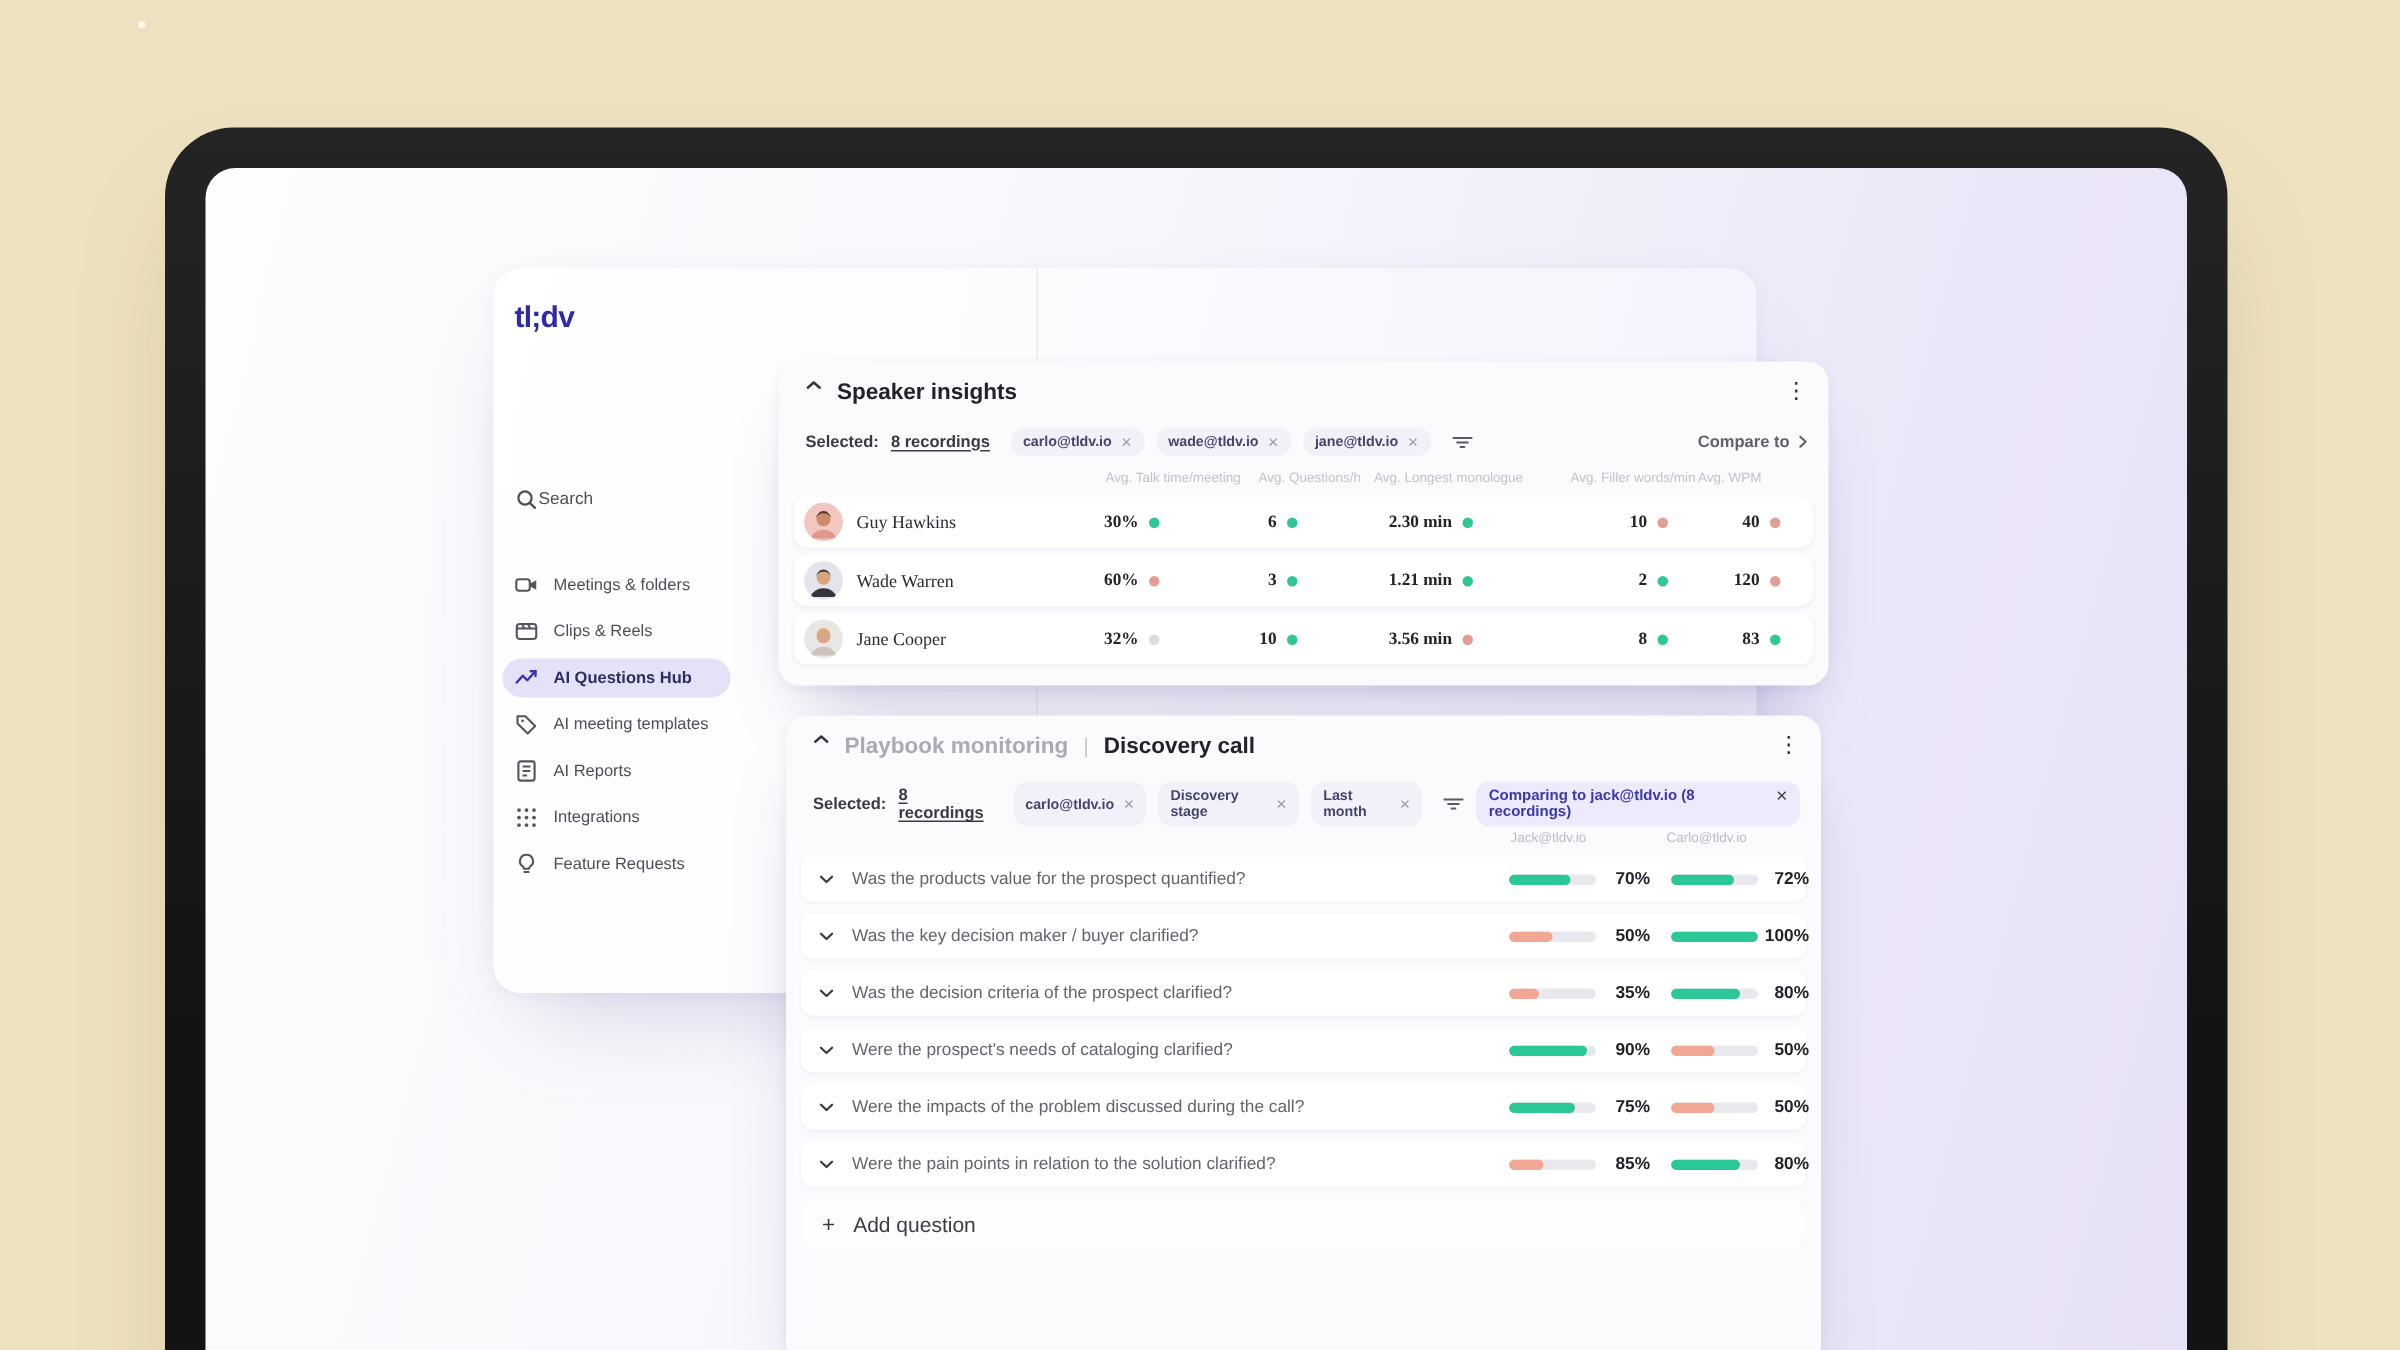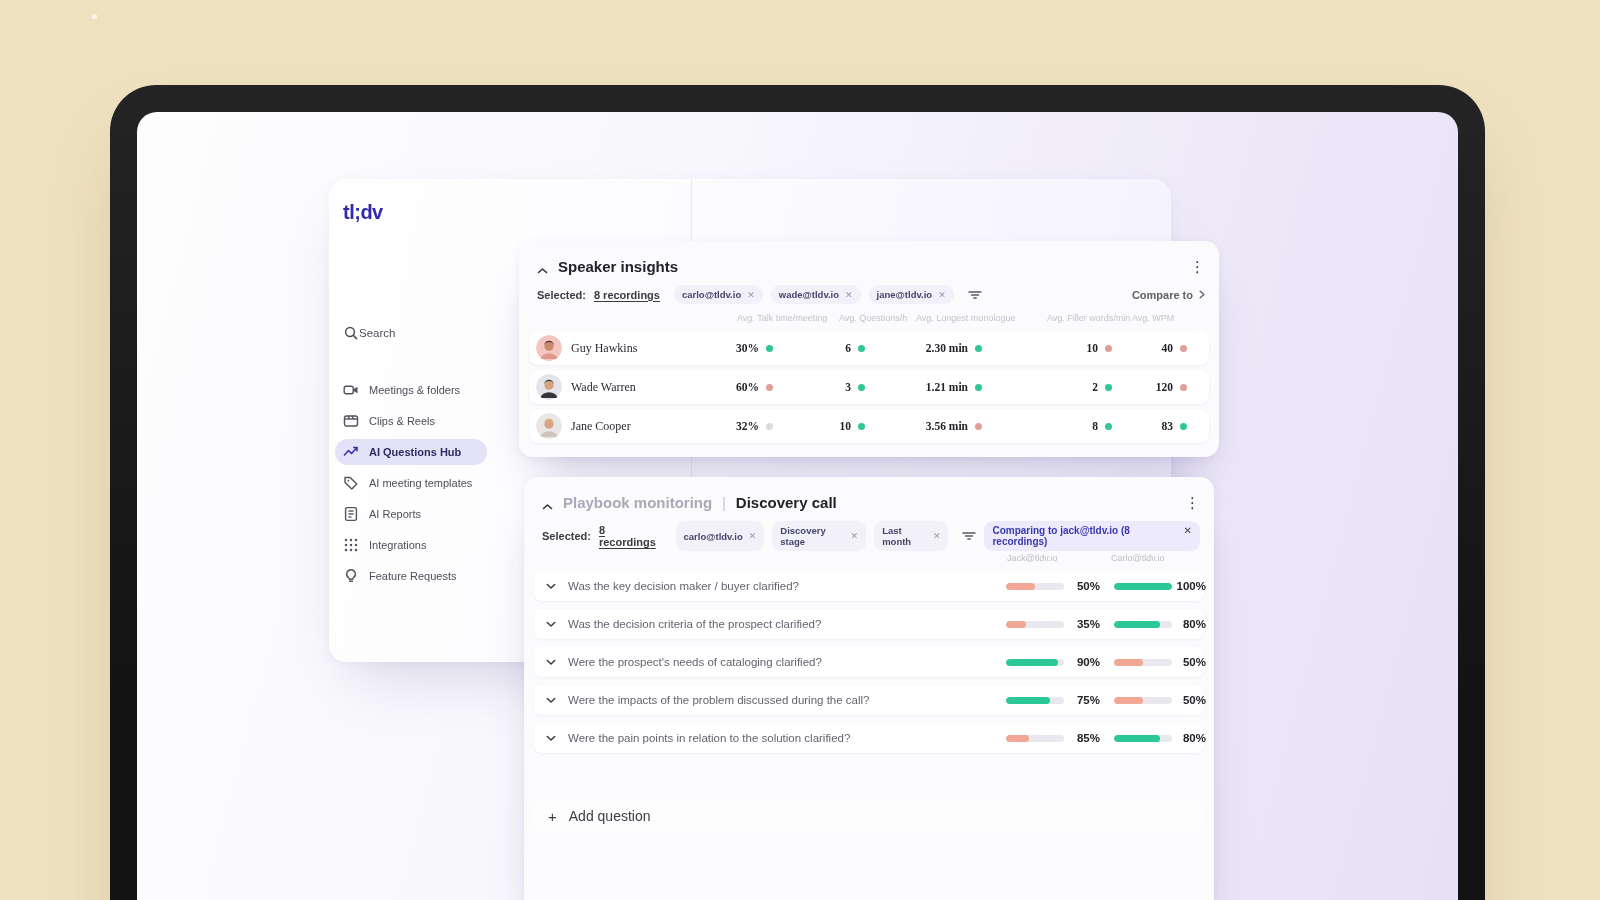--- a/index.html
+++ b/index.html
@@ -36,21 +36,21 @@
 
   .page-title{position:absolute;left:382px;top:90px;font-size:17px;font-weight:600;color:#1f1f28;}
 
   
   .panel{position:absolute;border-radius:14px;background:#fbfafd;
     box-shadow:0 28px 46px -20px rgba(85,75,150,0.35), 0 2px 8px rgba(95,88,150,0.07);}
   .panel.speaker{left:382px;top:129px;width:700px;height:216px;}
   .panel.playbook{left:387px;top:365px;width:690px;height:434px;}
 
   .panel-head{position:absolute;left:18px;right:14px;top:12px;height:22px;
-    display:flex;align-items:flex-end;gap:10px;}
+    display:flex;align-items:flex-start;gap:10px;}
   .panel-title{font-size:15px;font-weight:600;color:#22222b;}
   .panel-title.muted{color:#aaa9b6;}
   .pipe{color:#c6c5d1;font-size:14px;}
   .kebab{margin-left:auto;font-size:15px;color:#2f2f38;line-height:1;cursor:pointer;
     font-family:"DejaVu Sans",sans-serif;}
 
   .sel-row{position:absolute;left:18px;right:14px;display:flex;align-items:center;gap:8px;}
   .sel-label{font-size:11px;font-weight:600;color:#3a3a44;}
   .sel-value{font-size:11px;font-weight:600;color:#3a3a44;text-decoration:underline;
     text-underline-offset:2px;cursor:pointer;}
@@ -397,20 +397,36 @@
       <span class="cmp-col c1">Jack@tldv.io</span>
       <span class="cmp-col c2">Carlo@tldv.io</span>
 
       <div class="q-rows" id="pb-rows">
           <div class="q-row">
             <span class="q-chev">
               <svg width="10" height="7" viewBox="0 0 10 7" fill="none" stroke="#3a3a42" stroke-width="1.5" stroke-linecap="round" stroke-linejoin="round">
                 <path d="M1.3 1.5 L5 5 L8.7 1.5"></path>
               </svg>
             </span>
+            <span class="q-text">Was the products value for the prospect quantified?</span>
+            <span class="bar b1">
+              <i style="width: 70%; background: rgb(43, 199, 150);"></i>
+            </span>
+            <span class="pct p1">70%</span>
+            <span class="bar b2">
+              <i style="width: 72%; background: rgb(43, 199, 150);"></i>
+            </span>
+            <span class="pct p2">72%</span>
+          </div>
+          <div class="q-row">
+            <span class="q-chev">
+              <svg width="10" height="7" viewBox="0 0 10 7" fill="none" stroke="#3a3a42" stroke-width="1.5" stroke-linecap="round" stroke-linejoin="round">
+                <path d="M1.3 1.5 L5 5 L8.7 1.5"></path>
+              </svg>
+            </span>
             <span class="q-text">Was the key decision maker / buyer clarified?</span>
             <span class="bar b1">
               <i style="width: 50%; background: rgb(242, 167, 149);"></i>
             </span>
             <span class="pct p1">50%</span>
             <span class="bar b2">
               <i style="width: 100%; background: rgb(43, 199, 150);"></i>
             </span>
             <span class="pct p2">100%</span>
           </div>

